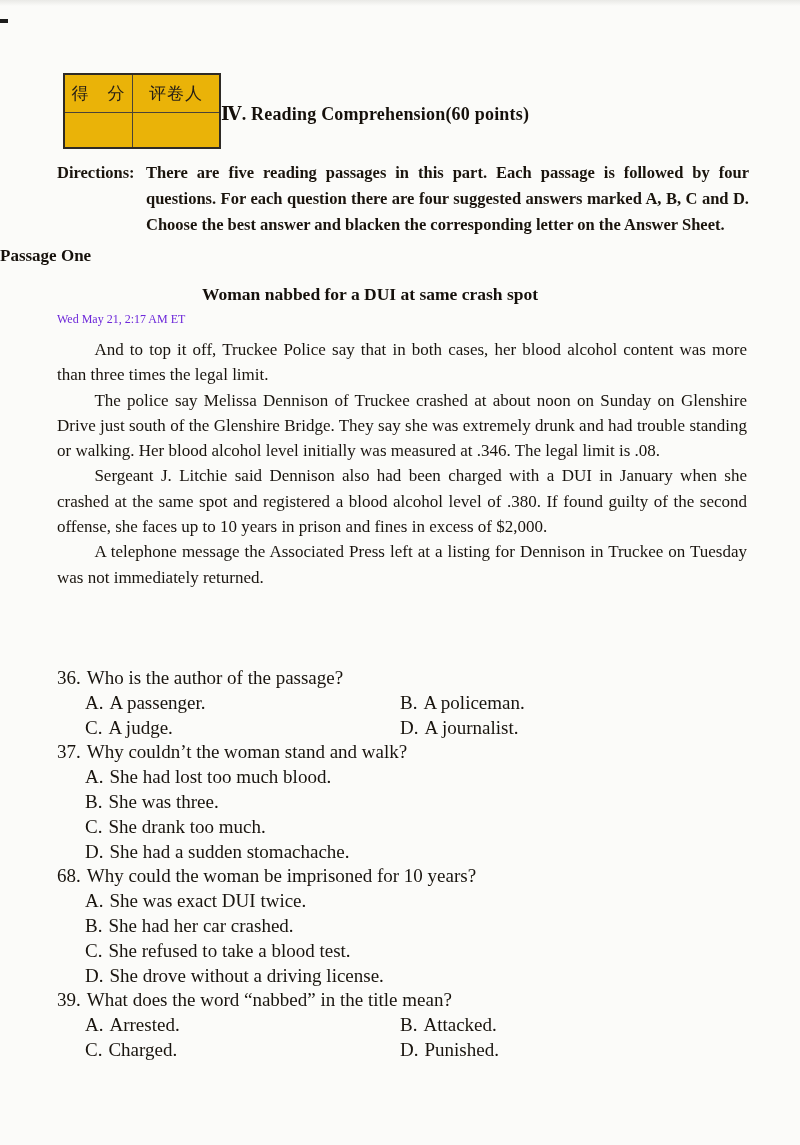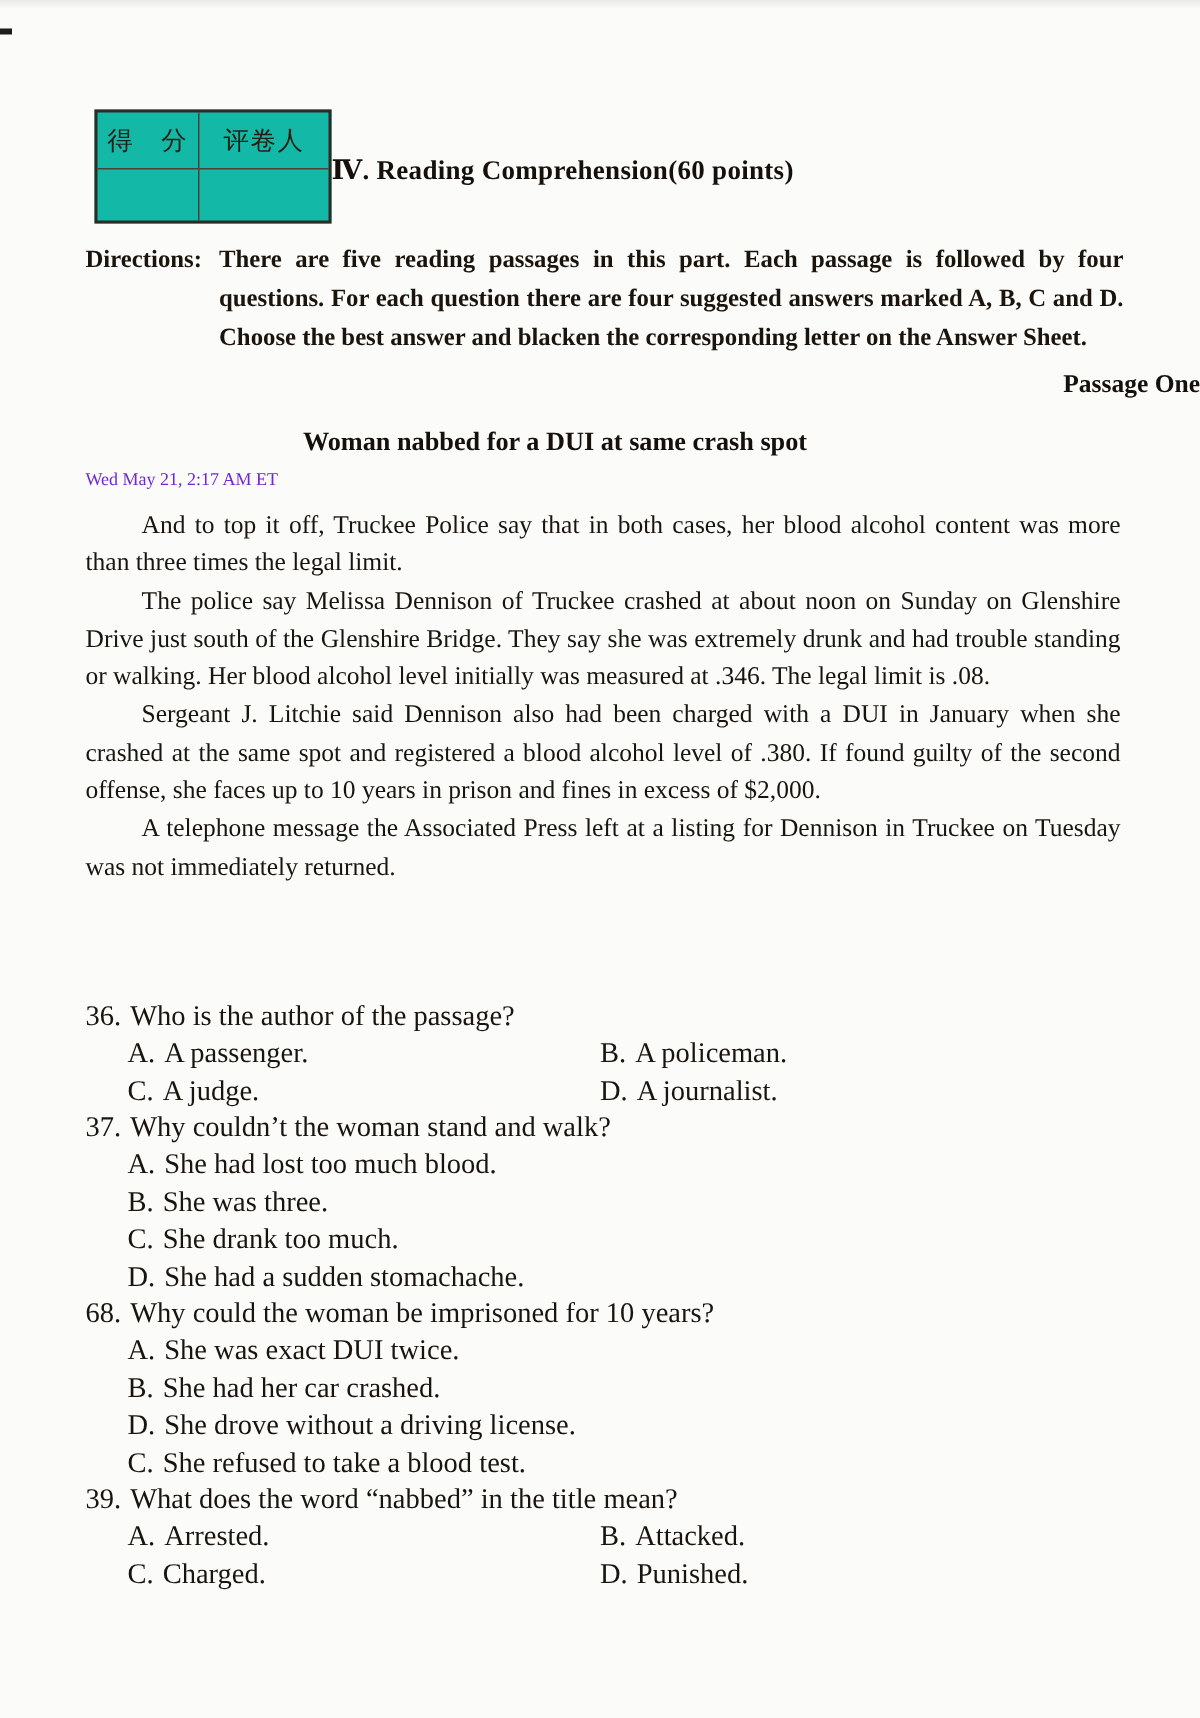--- a/index.html
+++ b/index.html
@@ -25,21 +25,21 @@
   .header-row{
     position:absolute;left:63px;top:73px;display:flex;align-items:flex-start;
   }
   .score-table{
     width:154px;height:72px;
     border:2.5px solid #2e2a26;
     border-collapse:collapse;
     display:grid;
     grid-template-columns:68px 1fr;
     grid-template-rows:38px 1fr;
-    background:#14b8a6;
+    background:#eab308;
   }
   .score-table .cell{
     border-right:1.5px solid #4a4238;
     border-bottom:1.5px solid #4a4238;
     display:flex;align-items:center;justify-content:center;
     font-size:17px;letter-spacing:1px;color:#241e16;
   }
   .score-table .cell.last-col{border-right:none;}
   .score-table .cell.last-row{border-bottom:none;}
   .section-title{
@@ -49,21 +49,21 @@
   }
   
   .directions{
     position:absolute;left:57px;top:160px;width:692px;
     display:flex;font-weight:bold;font-size:16.5px;line-height:26px;color:#1a140d;
   }
   .directions-label{flex:0 0 89px;white-space:nowrap;}
   .directions-text{flex:1;text-align:justify;}
   
   .passage-heading{
-    position:absolute;left:0;top:246px;width:800px;text-align:right;
+    position:absolute;left:0;top:246px;width:800px;text-align:left;
     font-weight:bold;font-size:17px;color:#15100b;
   }
   .passage-title{
     position:absolute;left:0;top:284px;width:740px;text-align:center;
     font-weight:bold;font-size:17.5px;color:#15100b;
   }
   .dateline{
     position:absolute;left:57px;top:312px;font-size:12px;color:#6d28d9;
   }
   
@@ -149,22 +149,22 @@
       </div>
     </div>
 
     <div>
       <div class="q-line">
         <span class="q-num">68.</span><span>Why could the woman be imprisoned for 10 years?</span>
       </div>
       <div class="opts">
         <div class="opt-cell"><span class="opt-label">A.</span><span>She was exact DUI twice.</span></div>
         <div class="opt-cell"><span class="opt-label">B.</span><span>She had her car crashed.</span></div>
+        <div class="opt-cell"><span class="opt-label">C.</span><span>She refused to take a blood test.</span></div>
         <div class="opt-cell"><span class="opt-label">D.</span><span>She drove without a driving license.</span></div>
-        <div class="opt-cell"><span class="opt-label">C.</span><span>She refused to take a blood test.</span></div>
       </div>
     </div>
 
     <div>
       <div class="q-line">
         <span class="q-num">39.</span><span>What does the word “nabbed” in the title mean?</span>
       </div>
       <div class="opts">
         <div class="opt-row">
           <div class="opt-cell"><span class="opt-label">A.</span><span>Arrested.</span></div>

